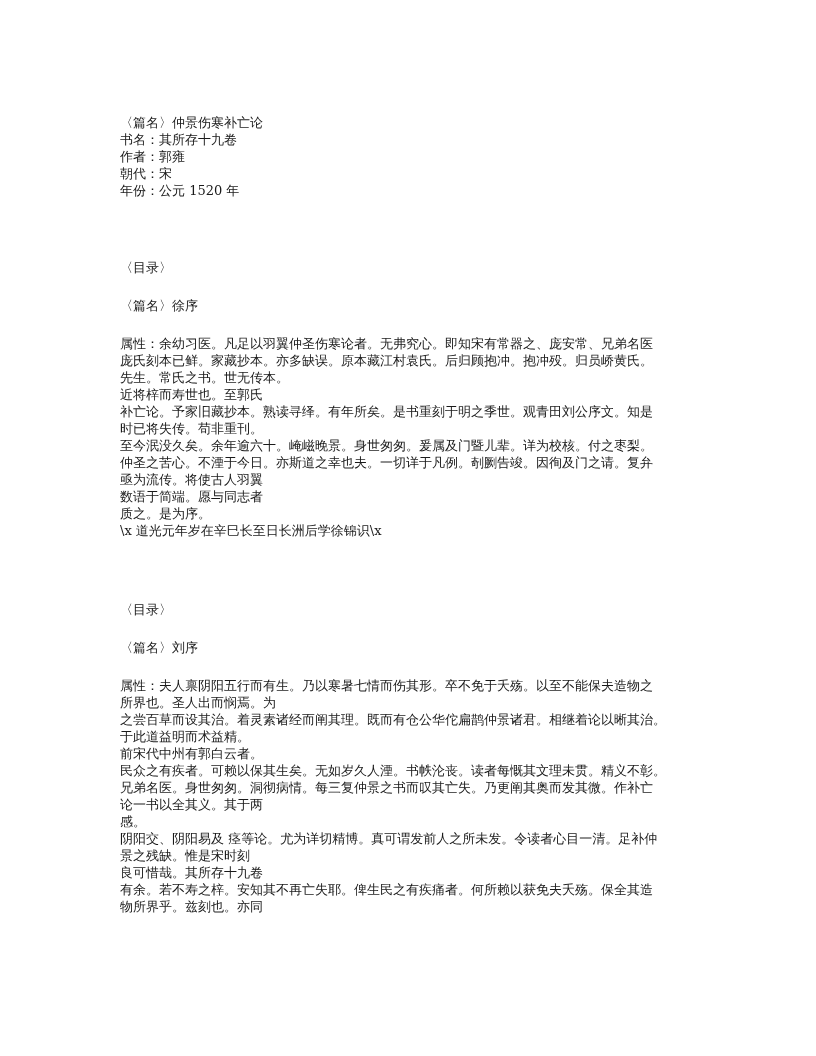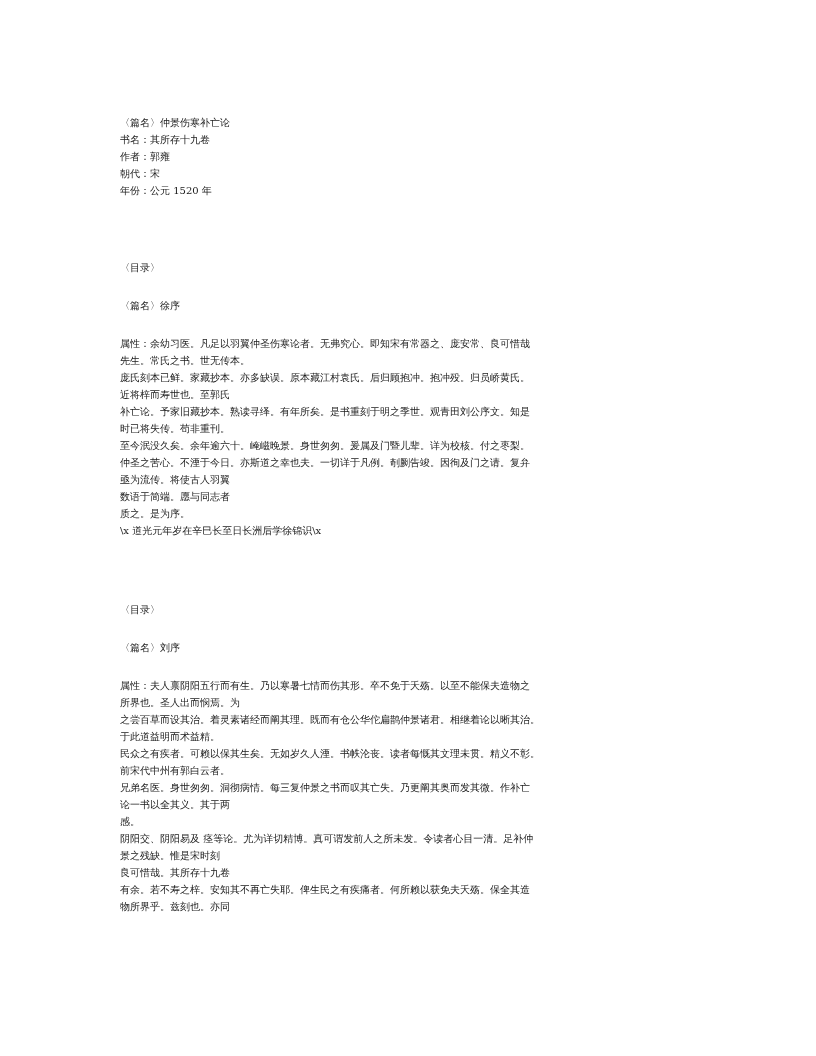--- a/index.html
+++ b/index.html
@@ -13,21 +13,21 @@
     position: relative;
     overflow: hidden;
     font-family: "DejaVu Serif", "Liberation Serif", serif;
     color: #1a1a1a;
   }
   .page {
     position: absolute;
     left: 120px;
     top: 114px;
     width: 580px;
-    font-size: 10px;
+    font-size: 13px;
     line-height: 17px;
   }
   .line {
     white-space: nowrap;
     overflow: hidden;
     height: 17px;
   }
   .block { }
   .gap-big { height: 60px; }
   .gap-small { height: 21px; }
@@ -46,23 +46,23 @@
     <div class="line">年份：公元 1520 年</div>
   </div>
 
   <div class="gap-big"></div>
 
   <div class="block">
     <div class="line">〈目录〉</div>
     <div class="gap-small"></div>
     <div class="line">〈篇名〉徐序</div>
     <div class="gap-small"></div>
-    <div class="line">属性：余幼习医。凡足以羽翼仲圣伤寒论者。无弗究心。即知宋有常器之、庞安常、良可惜哉</div>
+    <div class="line">属性：余幼习医。凡足以羽翼仲圣伤寒论者。无弗究心。即知宋有常器之、庞安常、兄弟名医</div>
+    <div class="line">庞氏刻本已鲜。家藏抄本。亦多缺误。原本藏江村袁氏。后归顾抱冲。抱冲殁。归员峤黄氏。</div>
     <div class="line">先生。常氏之书。世无传本。</div>
-    <div class="line">庞氏刻本已鲜。家藏抄本。亦多缺误。原本藏江村袁氏。后归顾抱冲。抱冲殁。归员峤黄氏。</div>
     <div class="line">近将梓而寿世也。至郭氏</div>
     <div class="line">补亡论。予家旧藏抄本。熟读寻绎。有年所矣。是书重刻于明之季世。观青田刘公序文。知是</div>
     <div class="line">时已将失传。苟非重刊。</div>
     <div class="line">至今泯没久矣。余年逾六十。崦嵫晚景。身世匆匆。爰属及门暨儿辈。详为校核。付之枣梨。</div>
     <div class="line">仲圣之苦心。不湮于今日。亦斯道之幸也夫。一切详于凡例。剞劂告竣。因徇及门之请。复弁</div>
     <div class="line">亟为流传。将使古人羽翼</div>
     <div class="line">数语于简端。愿与同志者</div>
     <div class="line">质之。是为序。</div>
     <div class="line">\x 道光元年岁在辛巳长至日长洲后学徐锦识\x</div>
   </div>
@@ -71,22 +71,22 @@
 
   <div class="block">
     <div class="line">〈目录〉</div>
     <div class="gap-small"></div>
     <div class="line">〈篇名〉刘序</div>
     <div class="gap-small"></div>
     <div class="line">属性：夫人禀阴阳五行而有生。乃以寒暑七情而伤其形。卒不免于夭殇。以至不能保夫造物之</div>
     <div class="line">所界也。圣人出而悯焉。为</div>
     <div class="line">之尝百草而设其治。着灵素诸经而阐其理。既而有仓公华佗扁鹊仲景诸君。相继着论以晰其治。</div>
     <div class="line">于此道益明而术益精。</div>
+    <div class="line">前宋代中州有郭白云者。</div>
     <div class="line">民众之有疾者。可赖以保其生矣。无如岁久人湮。书帙沦丧。读者每慨其文理未贯。精义不彰。</div>
-    <div class="line">前宋代中州有郭白云者。</div>
     <div class="line">兄弟名医。身世匆匆。洞彻病情。每三复仲景之书而叹其亡失。乃更阐其奥而发其微。作补亡</div>
     <div class="line">论一书以全其义。其于两</div>
     <div class="line">感。</div>
     <div class="line">阴阳交、阴阳易及 痉等论。尤为详切精博。真可谓发前人之所未发。令读者心目一清。足补仲</div>
     <div class="line">景之残缺。惟是宋时刻</div>
     <div class="line">良可惜哉。其所存十九卷</div>
     <div class="line">有余。若不寿之梓。安知其不再亡失耶。俾生民之有疾痛者。何所赖以获免夫夭殇。保全其造</div>
     <div class="line">物所界乎。兹刻也。亦同</div>
   </div>
 

